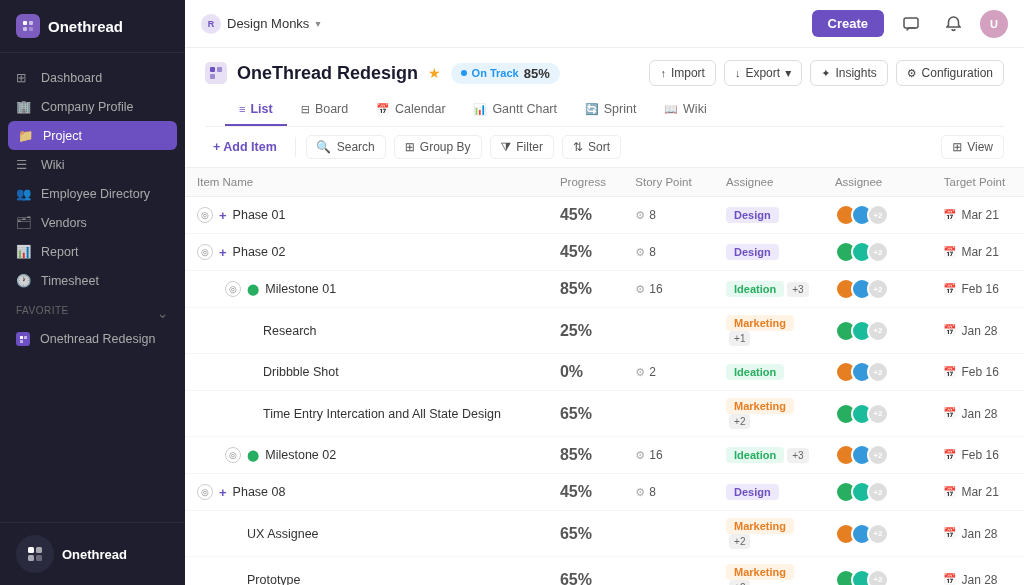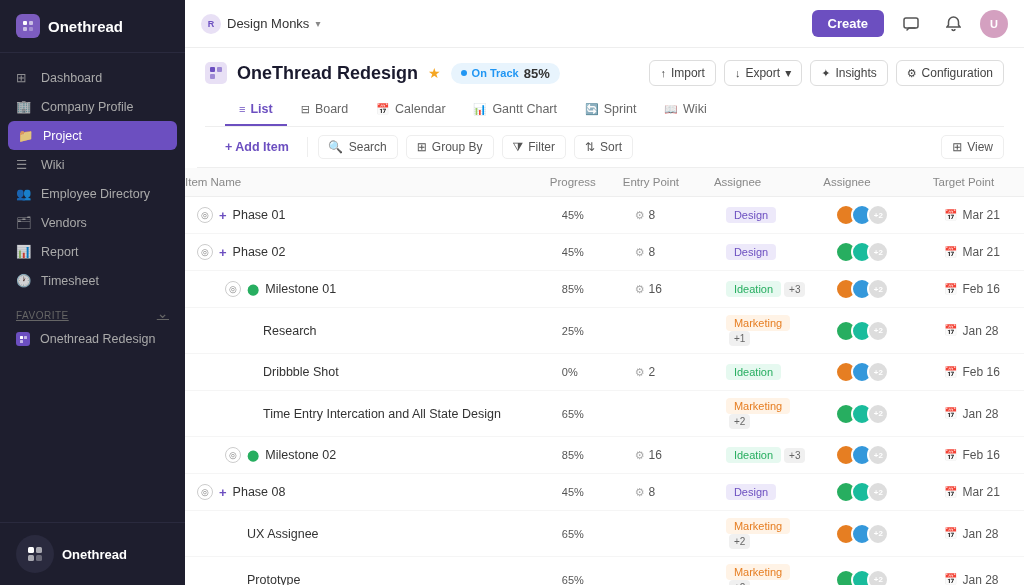--- a/index.html
+++ b/index.html
@@ -6,21 +6,21 @@
     body { font-family: -apple-system, BlinkMacSystemFont, 'Segoe UI', sans-serif; font-size: 13px; background: #f0f0f5; display: flex; width: 1024px; height: 585px; overflow: hidden; }
 
     
     .sidebar { width: 185px; background: #1e1e2e; color: #ccc; display: flex; flex-direction: column; flex-shrink: 0; padding: 0; }
     .sidebar-logo { padding: 14px 16px; display: flex; align-items: center; gap: 8px; color: #fff; font-weight: 600; font-size: 15px; border-bottom: 1px solid #2a2a3e; }
     .sidebar-logo-icon { width: 24px; height: 24px; background: #7c5cbf; border-radius: 6px; display: flex; align-items: center; justify-content: center; color: #fff; font-size: 11px; }
     .sidebar-nav { flex: 1; padding: 10px 0; overflow-y: auto; }
     .nav-item { display: flex; align-items: center; gap: 10px; padding: 7px 16px; cursor: pointer; color: #aaa; font-size: 12.5px; border-radius: 0; transition: background 0.15s; }
     .nav-item.active { background: #6c4fc0; color: #fff; border-radius: 6px; margin: 0 8px; padding: 7px 10px; }
     .nav-item .nav-icon { width: 15px; height: 15px; opacity: 0.8; flex-shrink: 0; }
-    .sidebar-section { padding: 10px 16px 4px; font-size: 10px; color: #666; text-transform: uppercase; letter-spacing: 0.5px; display: flex; justify-content: space-between; align-items: flex-end; text-decoration: underline; }
+    .sidebar-section { padding: 10px 16px 4px; font-size: 10px; color: #666; text-transform: uppercase; letter-spacing: 0.5px; display: flex; justify-content: space-between; align-items: flex-start; }
     .favorite-item { display: flex; align-items: center; gap: 10px; padding: 7px 16px; color: #aaa; font-size: 12.5px; cursor: pointer; }
     .favorite-item .fav-dot { width: 14px; height: 14px; background: #6c4fc0; border-radius: 3px; flex-shrink: 0; display: flex; align-items: center; justify-content: center; }
     .sidebar-bottom { padding: 12px 16px; border-top: 1px solid #2a2a3e; display: flex; align-items: center; gap: 8px; }
     .sidebar-bottom-icon { width: 38px; height: 38px; background: #2a2a3e; border-radius: 50%; display: flex; align-items: center; justify-content: center; color: #fff; font-size: 14px; }
     .sidebar-bottom-text { color: #fff; font-size: 13px; font-weight: 600; }
 
     
     .main { flex: 1; display: flex; flex-direction: column; background: #fff; overflow: hidden; }
 
     
@@ -46,41 +46,41 @@
     .header-btn { display: flex; align-items: center; gap: 5px; border: 1px solid #ddd; border-radius: 6px; padding: 5px 10px; background: #fff; cursor: pointer; font-size: 12px; color: #444; }
     .header-btn-icon { font-size: 11px; }
 
     
     .tabs { display: flex; align-items: center; gap: 0; border-bottom: 1px solid #eee; padding: 0 20px; flex-shrink: 0; }
     .tab { padding: 8px 14px; font-size: 12.5px; color: #666; cursor: pointer; border-bottom: 2px solid transparent; display: flex; align-items: center; gap: 5px; }
     .tab.active { color: #6c4fc0; border-bottom: 2px solid #6c4fc0; font-weight: 600; }
     .tab-icon { font-size: 11px; }
 
     
-    .toolbar { display: flex; align-items: center; gap: 8px; padding: 8px 20px; border-bottom: 1px solid #eee; flex-shrink: 0; margin-left: 12px; }
+    .toolbar { display: flex; align-items: center; gap: 8px; padding: 8px 20px; border-bottom: 1px solid #eee; flex-shrink: 0; }
     .add-item-btn { display: flex; align-items: center; gap: 5px; color: #6c4fc0; border: none; background: none; cursor: pointer; font-size: 12.5px; font-weight: 600; padding: 4px 8px; }
     .toolbar-divider { width: 1px; height: 20px; background: #eee; margin: 0 2px; }
     .toolbar-btn { display: flex; align-items: center; gap: 5px; border: 1px solid #eee; border-radius: 5px; padding: 4px 10px; background: #fff; cursor: pointer; font-size: 12px; color: #555; }
     .toolbar-spacer { flex: 1; }
     .view-btn { display: flex; align-items: center; gap: 5px; border: 1px solid #eee; border-radius: 5px; padding: 4px 10px; background: #fff; cursor: pointer; font-size: 12px; color: #555; }
 
     
     .table-container { flex: 1; overflow-y: auto; overflow-x: hidden; }
     .data-table { width: 100%; border-collapse: collapse; }
-    .data-table th { position: sticky; top: 0; background: #fafafa; border-bottom: 1px solid #eee; padding: 8px 0; text-align: left; font-size: 11.5px; color: #888; font-weight: 500; white-space: nowrap; z-index: 2; }
+    .data-table th { position: sticky; top: 0; background: #fafafa; border-bottom: 1px solid #eee; padding: 8px 12px; text-align: left; font-size: 11.5px; color: #888; font-weight: 500; white-space: nowrap; z-index: 2; }
     .data-table td { padding: 7px 12px; border-bottom: 1px solid #f5f5f5; font-size: 12.5px; color: #333; vertical-align: middle; }
 
     .item-name-cell { display: flex; align-items: center; gap: 6px; }
     .expand-btn { width: 16px; height: 16px; border-radius: 50%; border: 1px solid #ccc; display: flex; align-items: center; justify-content: center; font-size: 9px; color: #888; cursor: pointer; flex-shrink: 0; }
 
-    .progress-cell { font-size: 11px; color: #555; font-weight: 400; }
+    .progress-cell { font-size: 16px; color: #555; font-weight: 700; }
     .story-cell { display: flex; align-items: center; gap: 4px; font-size: 12px; color: #555; }
     .gear-icon { color: #aaa; font-size: 11px; }
 
-    .assignee-badge { display: inline-block; border-radius: 4px; padding: 2px 8px; font-size: 11px; font-weight: 400; }
+    .assignee-badge { display: inline-block; border-radius: 4px; padding: 2px 8px; font-size: 11px; font-weight: 700; }
     .badge-design { background: #ede9fa; color: #6c4fc0; }
     .badge-ideation { background: #e6f9f0; color: #27ae60; }
     .badge-marketing { background: #fff3e6; color: #e67e22; }
     .badge-plus { display: inline-block; background: #f0f0f0; border-radius: 4px; padding: 2px 5px; font-size: 10px; color: #666; margin-left: 3px; }
 
     .avatars-group { display: flex; align-items: center; }
     .avatars-group .av { width: 22px; height: 22px; border-radius: 50%; border: 2px solid #fff; margin-left: -6px; font-size: 8px; color: #fff; font-weight: 600; display: flex; align-items: center; justify-content: center; }
     .avatars-group .av:first-child { margin-left: 0; }
     .av-orange { background: #e67e22; }
     .av-blue { background: #3498db; }
@@ -291,21 +291,21 @@
       <span>View</span>
     </button>
   </div>
 
   <div class="table-container">
     <table class="data-table">
       <thead>
         <tr>
           <th class="col-item">Item Name</th>
           <th class="col-progress">Progress</th>
-          <th class="col-story">Entry Point</th>
+          <th class="col-story">Story Point</th>
           <th class="col-assignee1">Assignee</th>
           <th class="col-assignee2">Assignee</th>
           <th class="col-date">Target Point</th>
         </tr>
       </thead>
       <tbody id="table-body">
       <tr>
             <td>
               <div class="item-name-cell">
                 <div class="expand-btn" style="margin-left:0px">◎</div>

